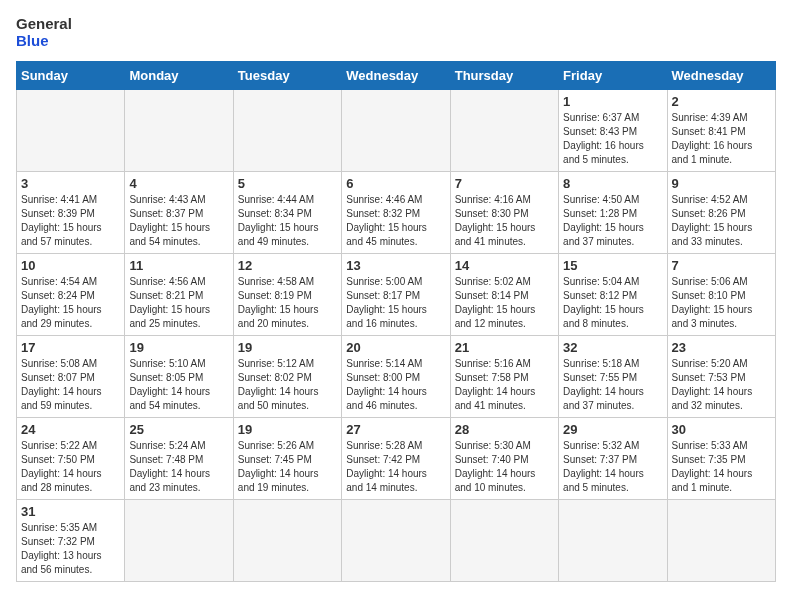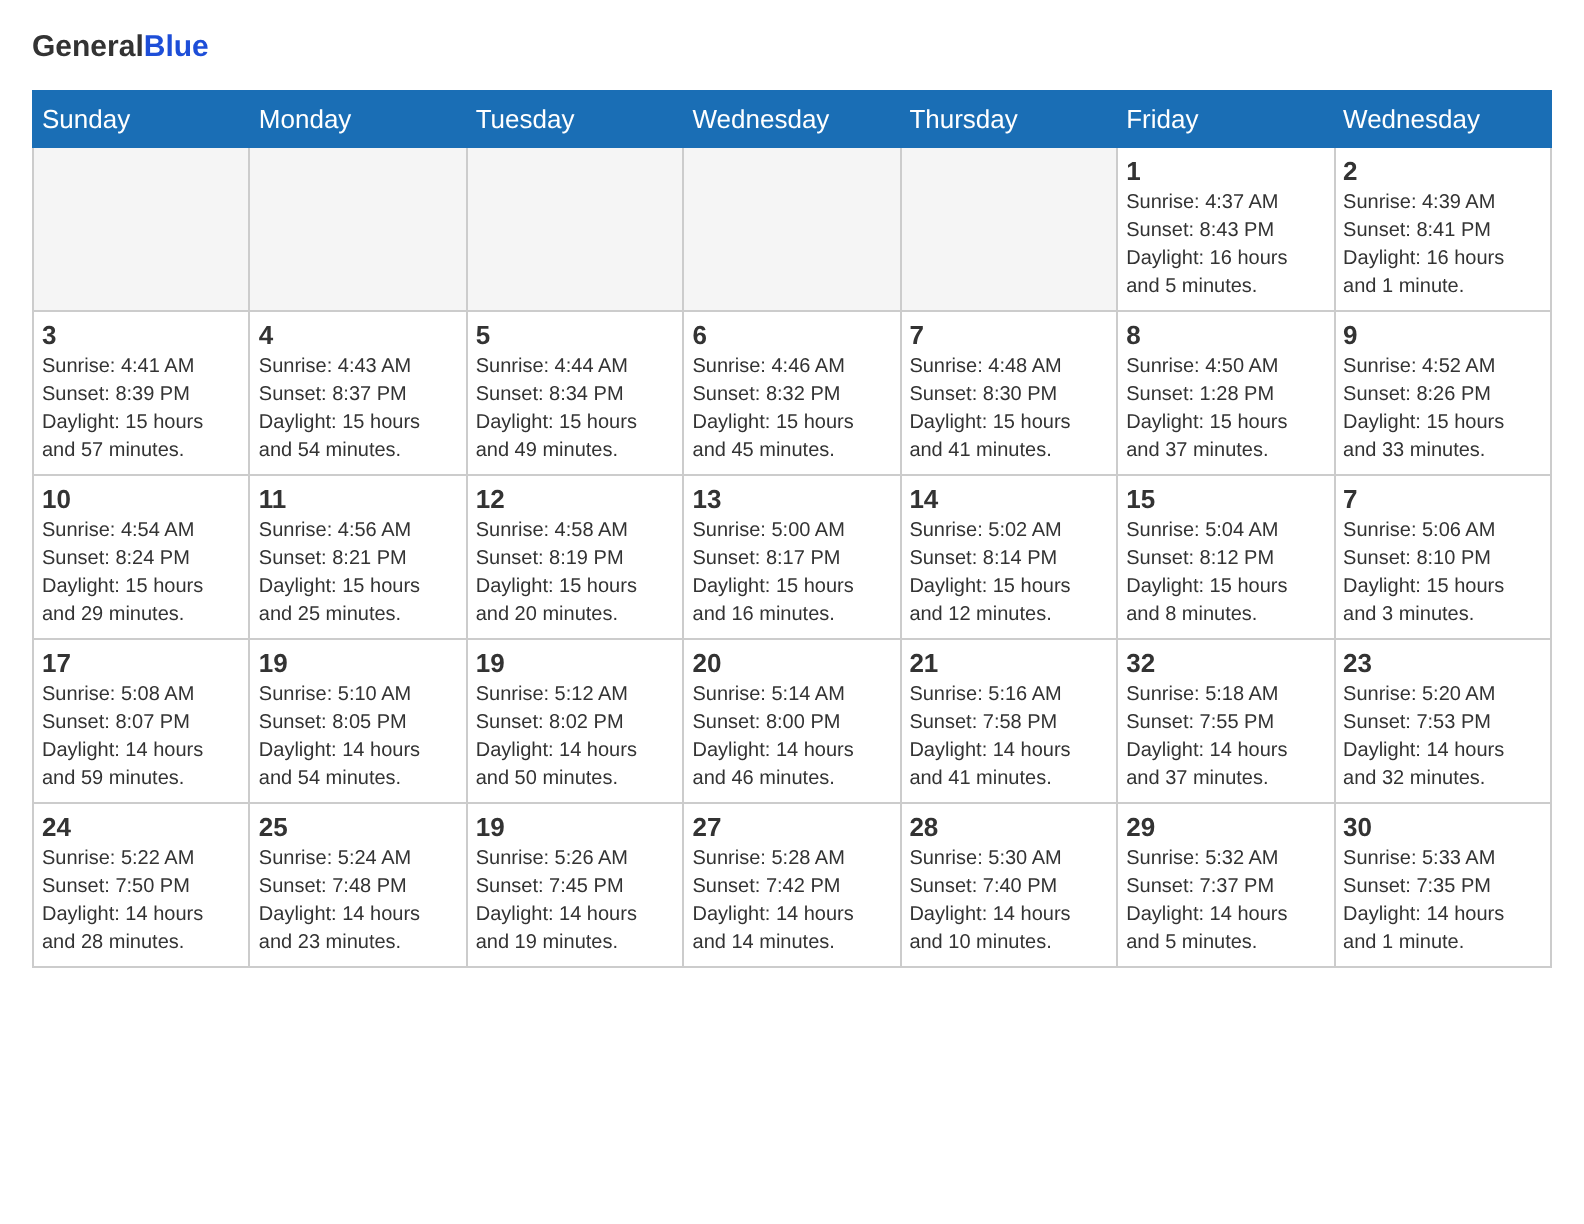--- a/index.html
+++ b/index.html
@@ -36,21 +36,21 @@
     .calendar {
       width: 100%;
       border-collapse: collapse;
       border: 1px solid #ccc;
     }
     .calendar th {
       background: #1a6eb5;
       color: #fff;
       padding: 6px 4px;
       font-size: 13px;
-      font-weight: normal;
+      font-weight: bold;
       text-align: left;
       border: 1px solid #1a6eb5;
     }
     .calendar td {
       vertical-align: top;
       padding: 4px;
       border: 1px solid #ccc;
       width: calc(100% / 7);
       font-size: 10.5px;
       color: #333;
@@ -70,21 +70,21 @@
       line-height: 1.4;
       color: #333;
     }
   </style>
 </head>
 <body>
 
 <div class="header-section">
   <div class="logo">
 
-    <div style="display:flex;flex-direction:row;line-height:1.1;">
+    <div style="display:flex;flex-direction:column;line-height:1.1;">
       <span style="font-size:15px;font-weight:bold;color:#333;">General</span>
       <span style="font-size:15px;font-weight:bold;color:#1d4ed8;">Blue</span>
     </div>
   </div>
   <div class="title-section">
     <div class="month-title"></div>
     <div class="location-title"></div>
   </div>
 </div>
 
@@ -102,21 +102,21 @@
   </thead>
   <tbody id="calendar-body">
   <tr>
         <td class="empty"></td>
         <td class="empty"></td>
         <td class="empty"></td>
         <td class="empty"></td>
         <td class="empty"></td>
         <td>
           <div class="day-number">1</div>
-          <div class="day-info">Sunrise: 4:37 AM
+          <div class="day-info">Sunrise: 6:37 AM
 Sunset: 8:43 PM
 Daylight: 16 hours and 5 minutes.</div>
         </td>
         <td>
           <div class="day-number">2</div>
           <div class="day-info">Sunrise: 4:39 AM
 Sunset: 8:41 PM
 Daylight: 16 hours and 1 minute.</div>
         </td>
       </tr>
@@ -140,21 +140,21 @@
 Daylight: 15 hours and 49 minutes.</div>
         </td>
         <td>
           <div class="day-number">6</div>
           <div class="day-info">Sunrise: 4:46 AM
 Sunset: 8:32 PM
 Daylight: 15 hours and 45 minutes.</div>
         </td>
         <td>
           <div class="day-number">7</div>
-          <div class="day-info">Sunrise: 4:48 AM
+          <div class="day-info">Sunrise: 4:16 AM
 Sunset: 8:30 PM
 Daylight: 15 hours and 41 minutes.</div>
         </td>
         <td>
           <div class="day-number">8</div>
           <div class="day-info">Sunrise: 4:50 AM
 Sunset: 1:28 PM
 Daylight: 15 hours and 37 minutes.</div>
         </td>
         <td>
@@ -289,14 +289,28 @@
 Sunset: 7:37 PM
 Daylight: 14 hours and 5 minutes.</div>
         </td>
         <td>
           <div class="day-number">30</div>
           <div class="day-info">Sunrise: 5:33 AM
 Sunset: 7:35 PM
 Daylight: 14 hours and 1 minute.</div>
         </td>
       </tr>
+      <tr>
+        <td>
+          <div class="day-number">31</div>
+          <div class="day-info">Sunrise: 5:35 AM
+Sunset: 7:32 PM
+Daylight: 13 hours and 56 minutes.</div>
+        </td>
+        <td class="empty"></td>
+        <td class="empty"></td>
+        <td class="empty"></td>
+        <td class="empty"></td>
+        <td class="empty"></td>
+        <td class="empty"></td>
+      </tr>
     </tbody>
 </table>
 
 </body></html>

